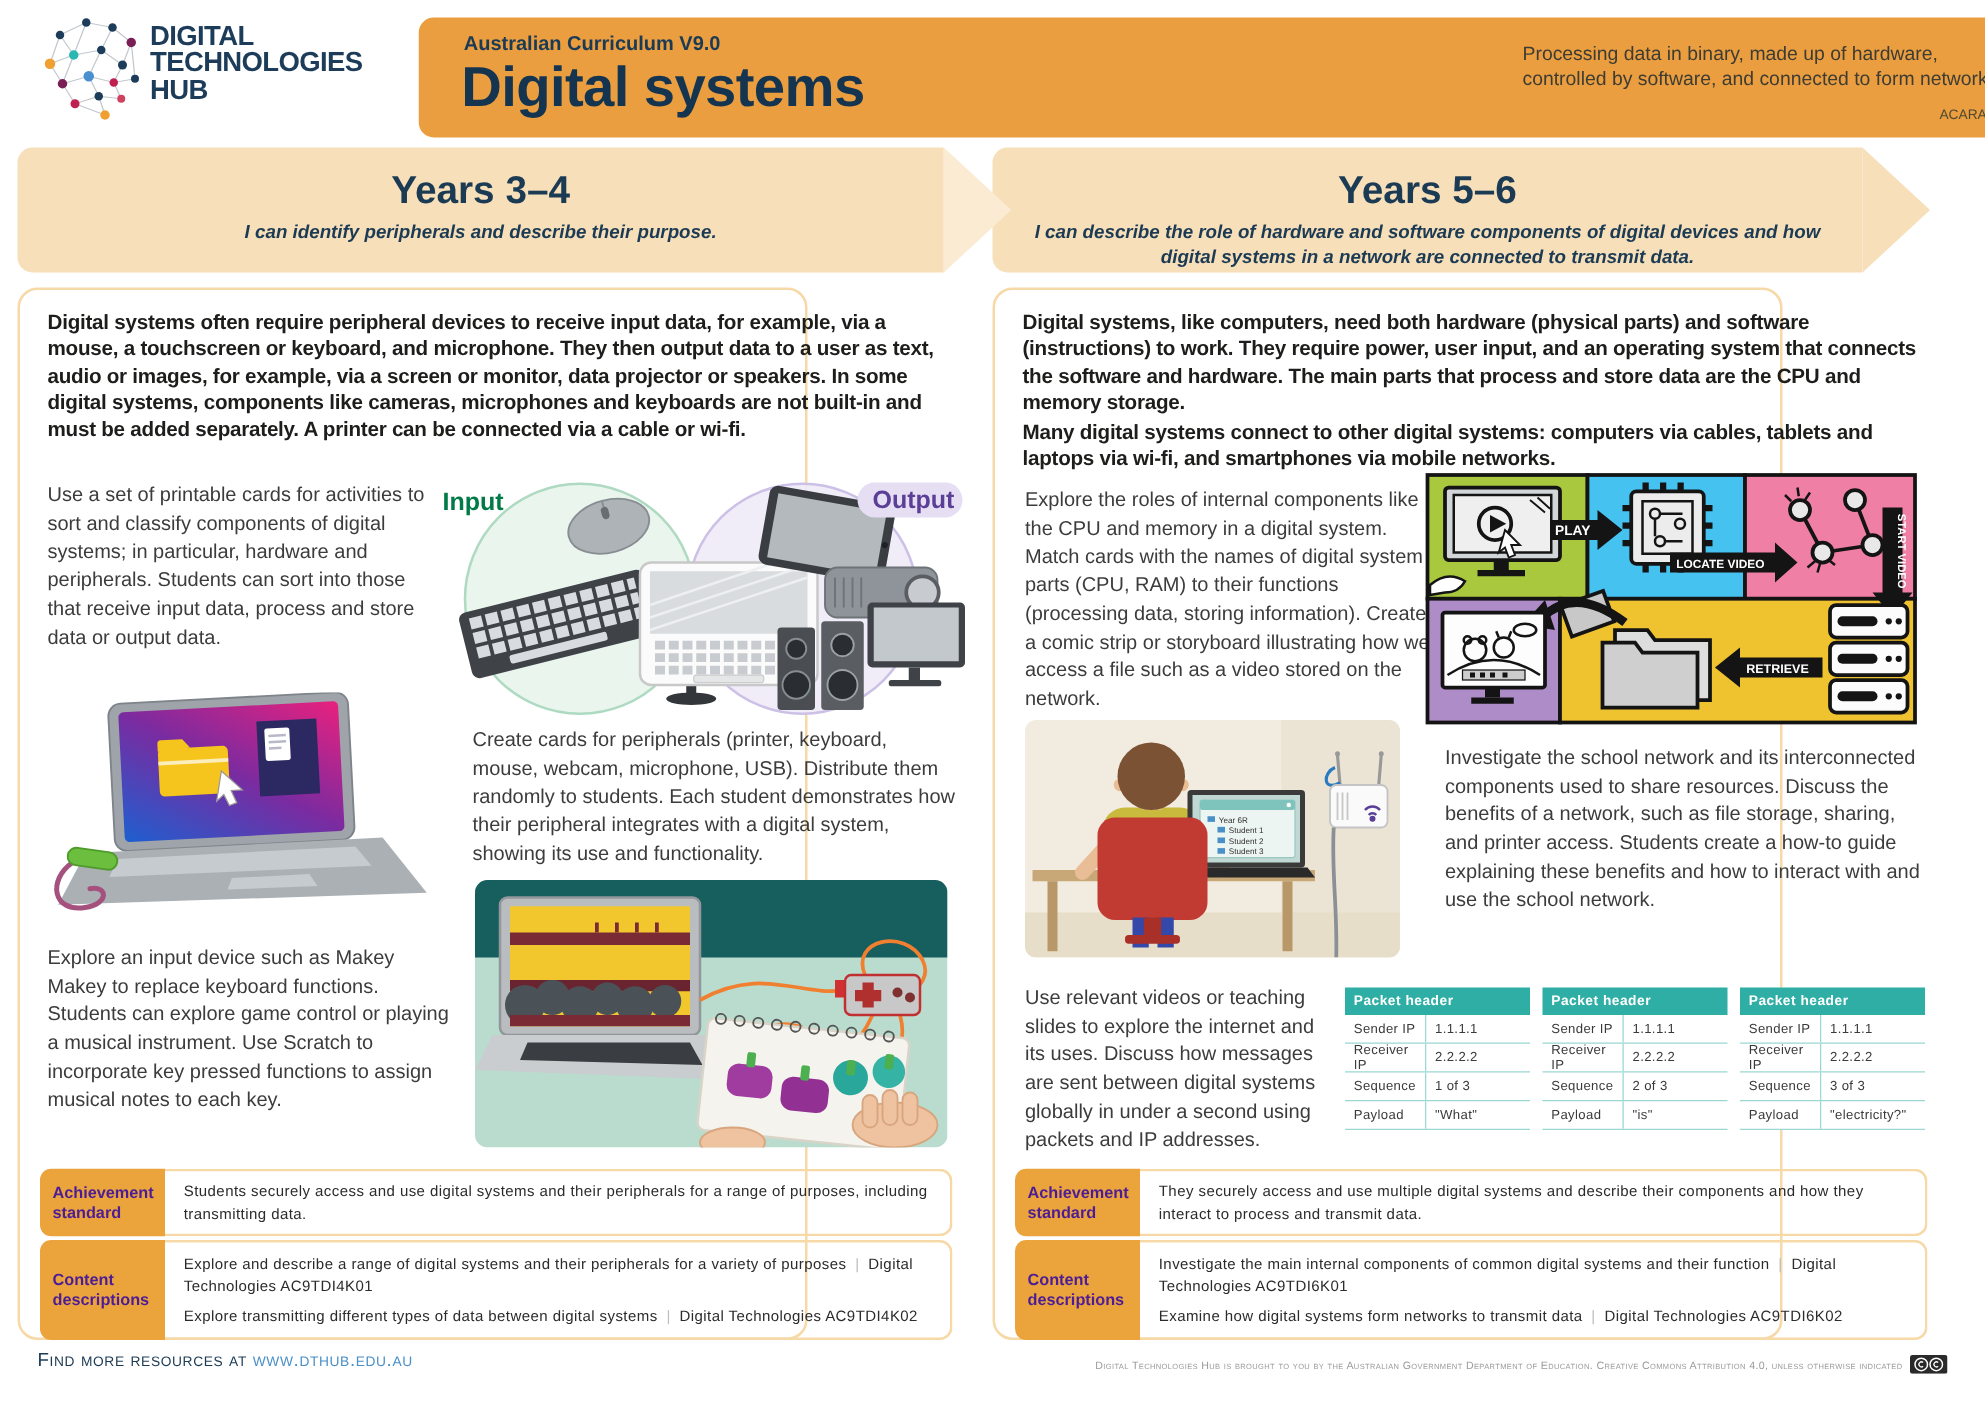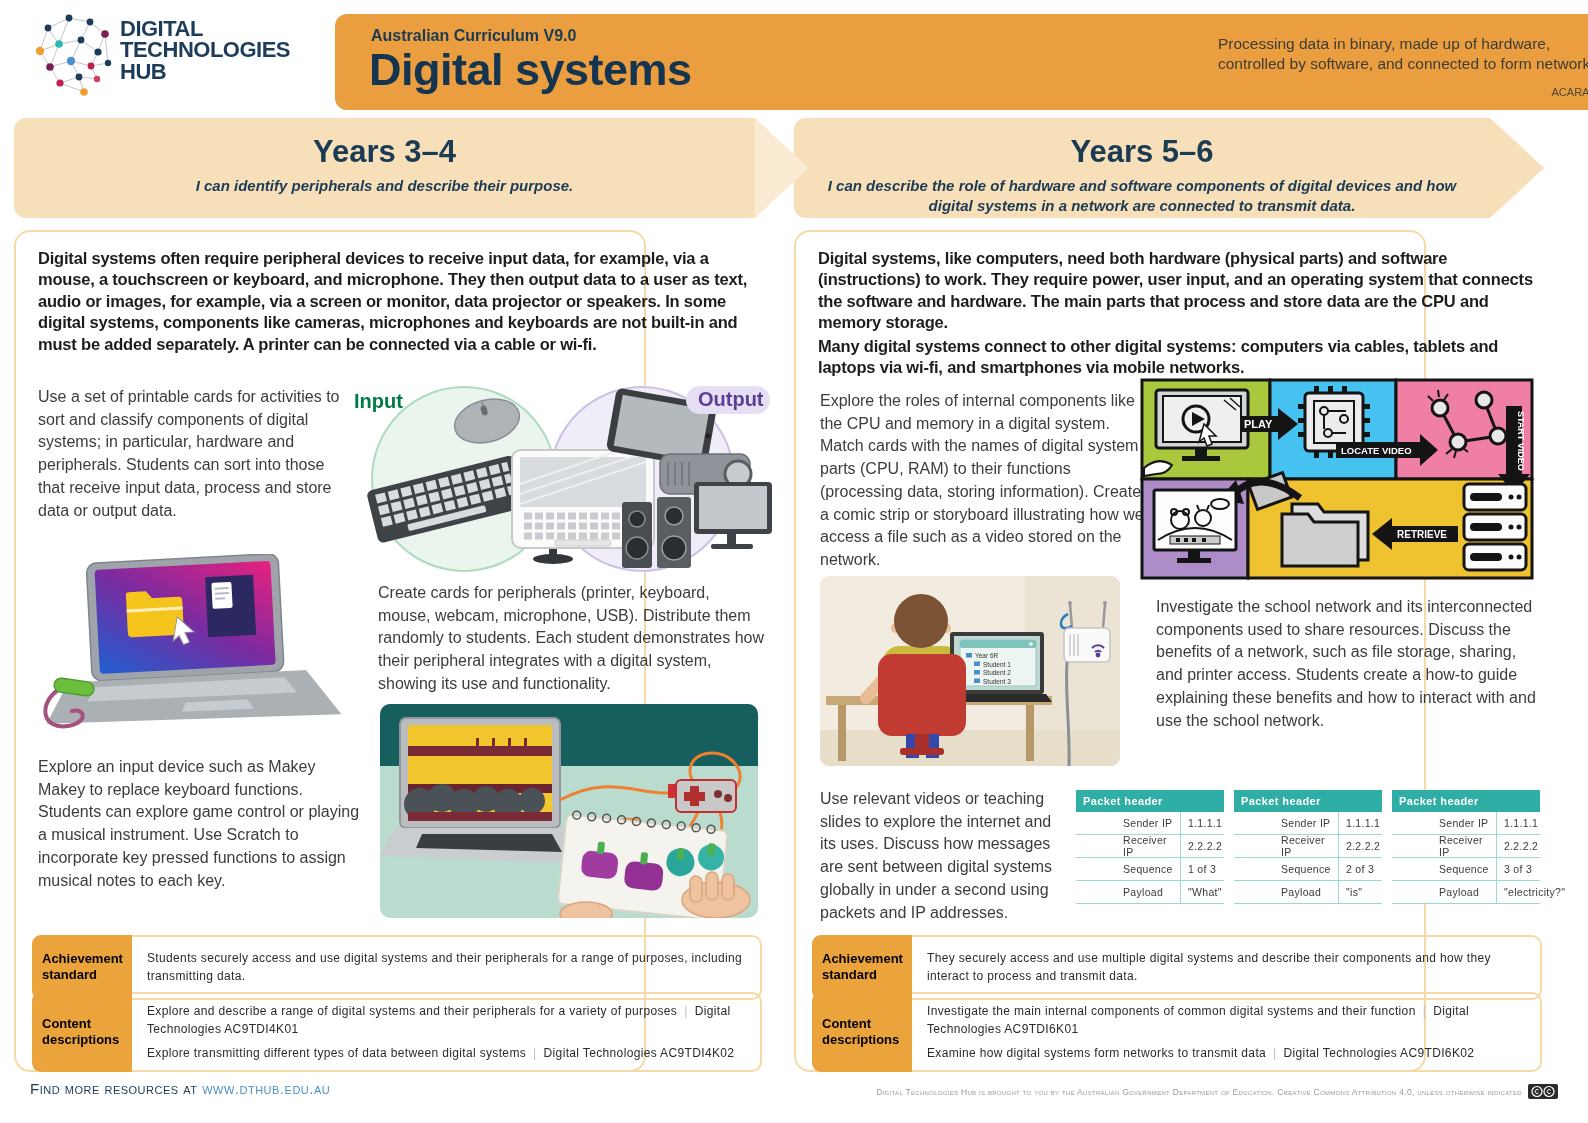--- a/index.html
+++ b/index.html
@@ -30,31 +30,31 @@
   
   .card { position:absolute; top:230px; width:632px; height:842px; border:2px solid #F6D9A6; border-radius:16px; background:#fff; }
   .card-left { left:14px; }
   .card-right { left:794px; }
   .bold-intro { position:absolute; font-size:16.5px; font-weight:700; line-height:1.3; color:#1D1D1B; letter-spacing:-0.2px; }
   .body-text { position:absolute; font-size:16px; line-height:1.42; color:#3C3C3C; }
 
   
   .std-row { position:absolute; display:flex; align-items:stretch; }
   .std-label { width:100px; flex:0 0 100px; background:#EBA33C; border-radius:9px 0 0 9px; display:flex; align-items:center;
-    padding:16px 10px; font-weight:700; font-size:13px; color:#000000; line-height:1.25; }
+    padding:5px 10px; font-weight:700; font-size:13px; color:#4c1d95; line-height:1.25; }
   .std-content { flex:1; border:2px solid #F6D9A6; border-left:none; border-radius:0 10px 10px 0; padding:6px 15px;
     font-size:12px; line-height:1.5; letter-spacing:0.35px; color:#2B2B2B; display:flex; flex-direction:column; justify-content:center; gap:6px; }
   .pipe { color:#BDBDBD; padding:0 7px; }
 
   
   .tables-row { position:absolute; display:flex; gap:10px; }
   .packet-table { width:148px; background:#fff; font-size:10.5px; letter-spacing:0.3px; color:#3A3A3A; }
   .pt-head { background:#2FAEA5; color:#fff; font-weight:700; font-size:11px; padding:5px 7px; letter-spacing:0.4px; }
   .pt-row { display:flex; border-bottom:1.5px solid #9AD8D2; height:23px; align-items:center; }
-  .pt-cell-label { width:64px; flex:0 0 64px; padding-left:7px;margin-left:40px; }
+  .pt-cell-label { width:64px; flex:0 0 64px; padding-left:7px; }
   .pt-cell-value { flex:1; border-left:1.5px solid #9AD8D2; padding-left:7px; height:100%; display:flex; align-items:center; }
 
   
   .footer-left { position:absolute; left:30px; top:1080px; font-variant:small-caps; font-size:15px; letter-spacing:0.5px; color:#1B3A54; }
   .footer-left a { color:#4A90C8; text-decoration:none; }
   .footer-right { position:absolute; right:30px; top:1084px; display:flex; align-items:center; gap:6px; }
   .credit { font-variant:small-caps; font-size:8.5px; letter-spacing:0.3px; color:#9A9A9A; }
   svg { display:block; }
 </style>
 </head>

